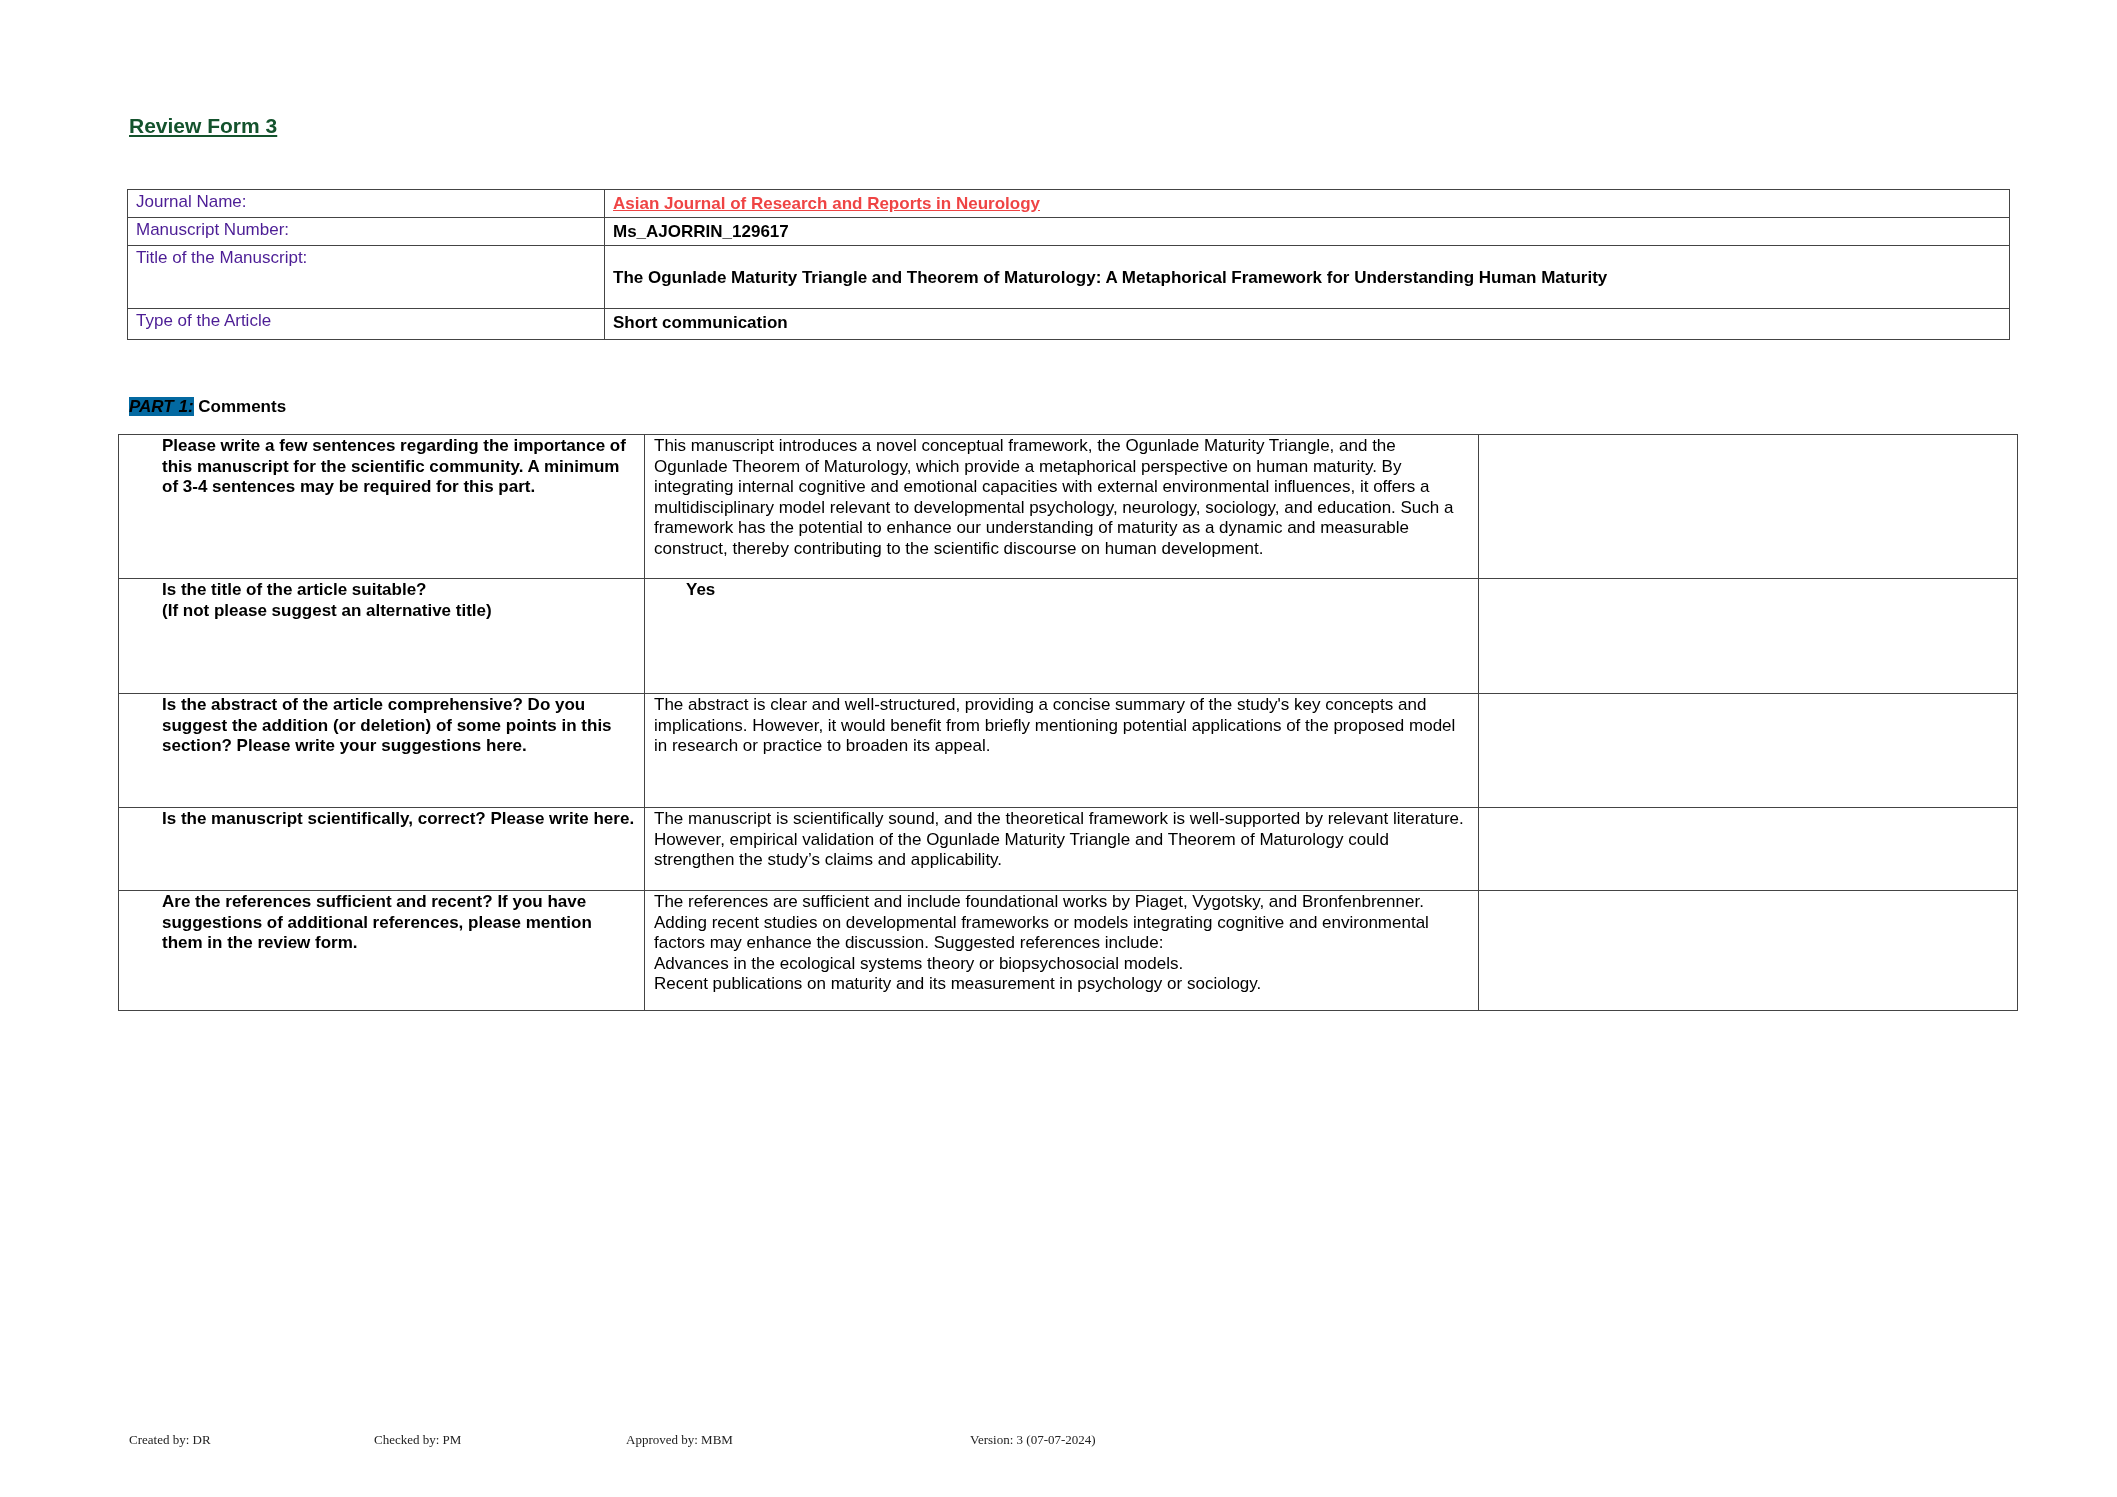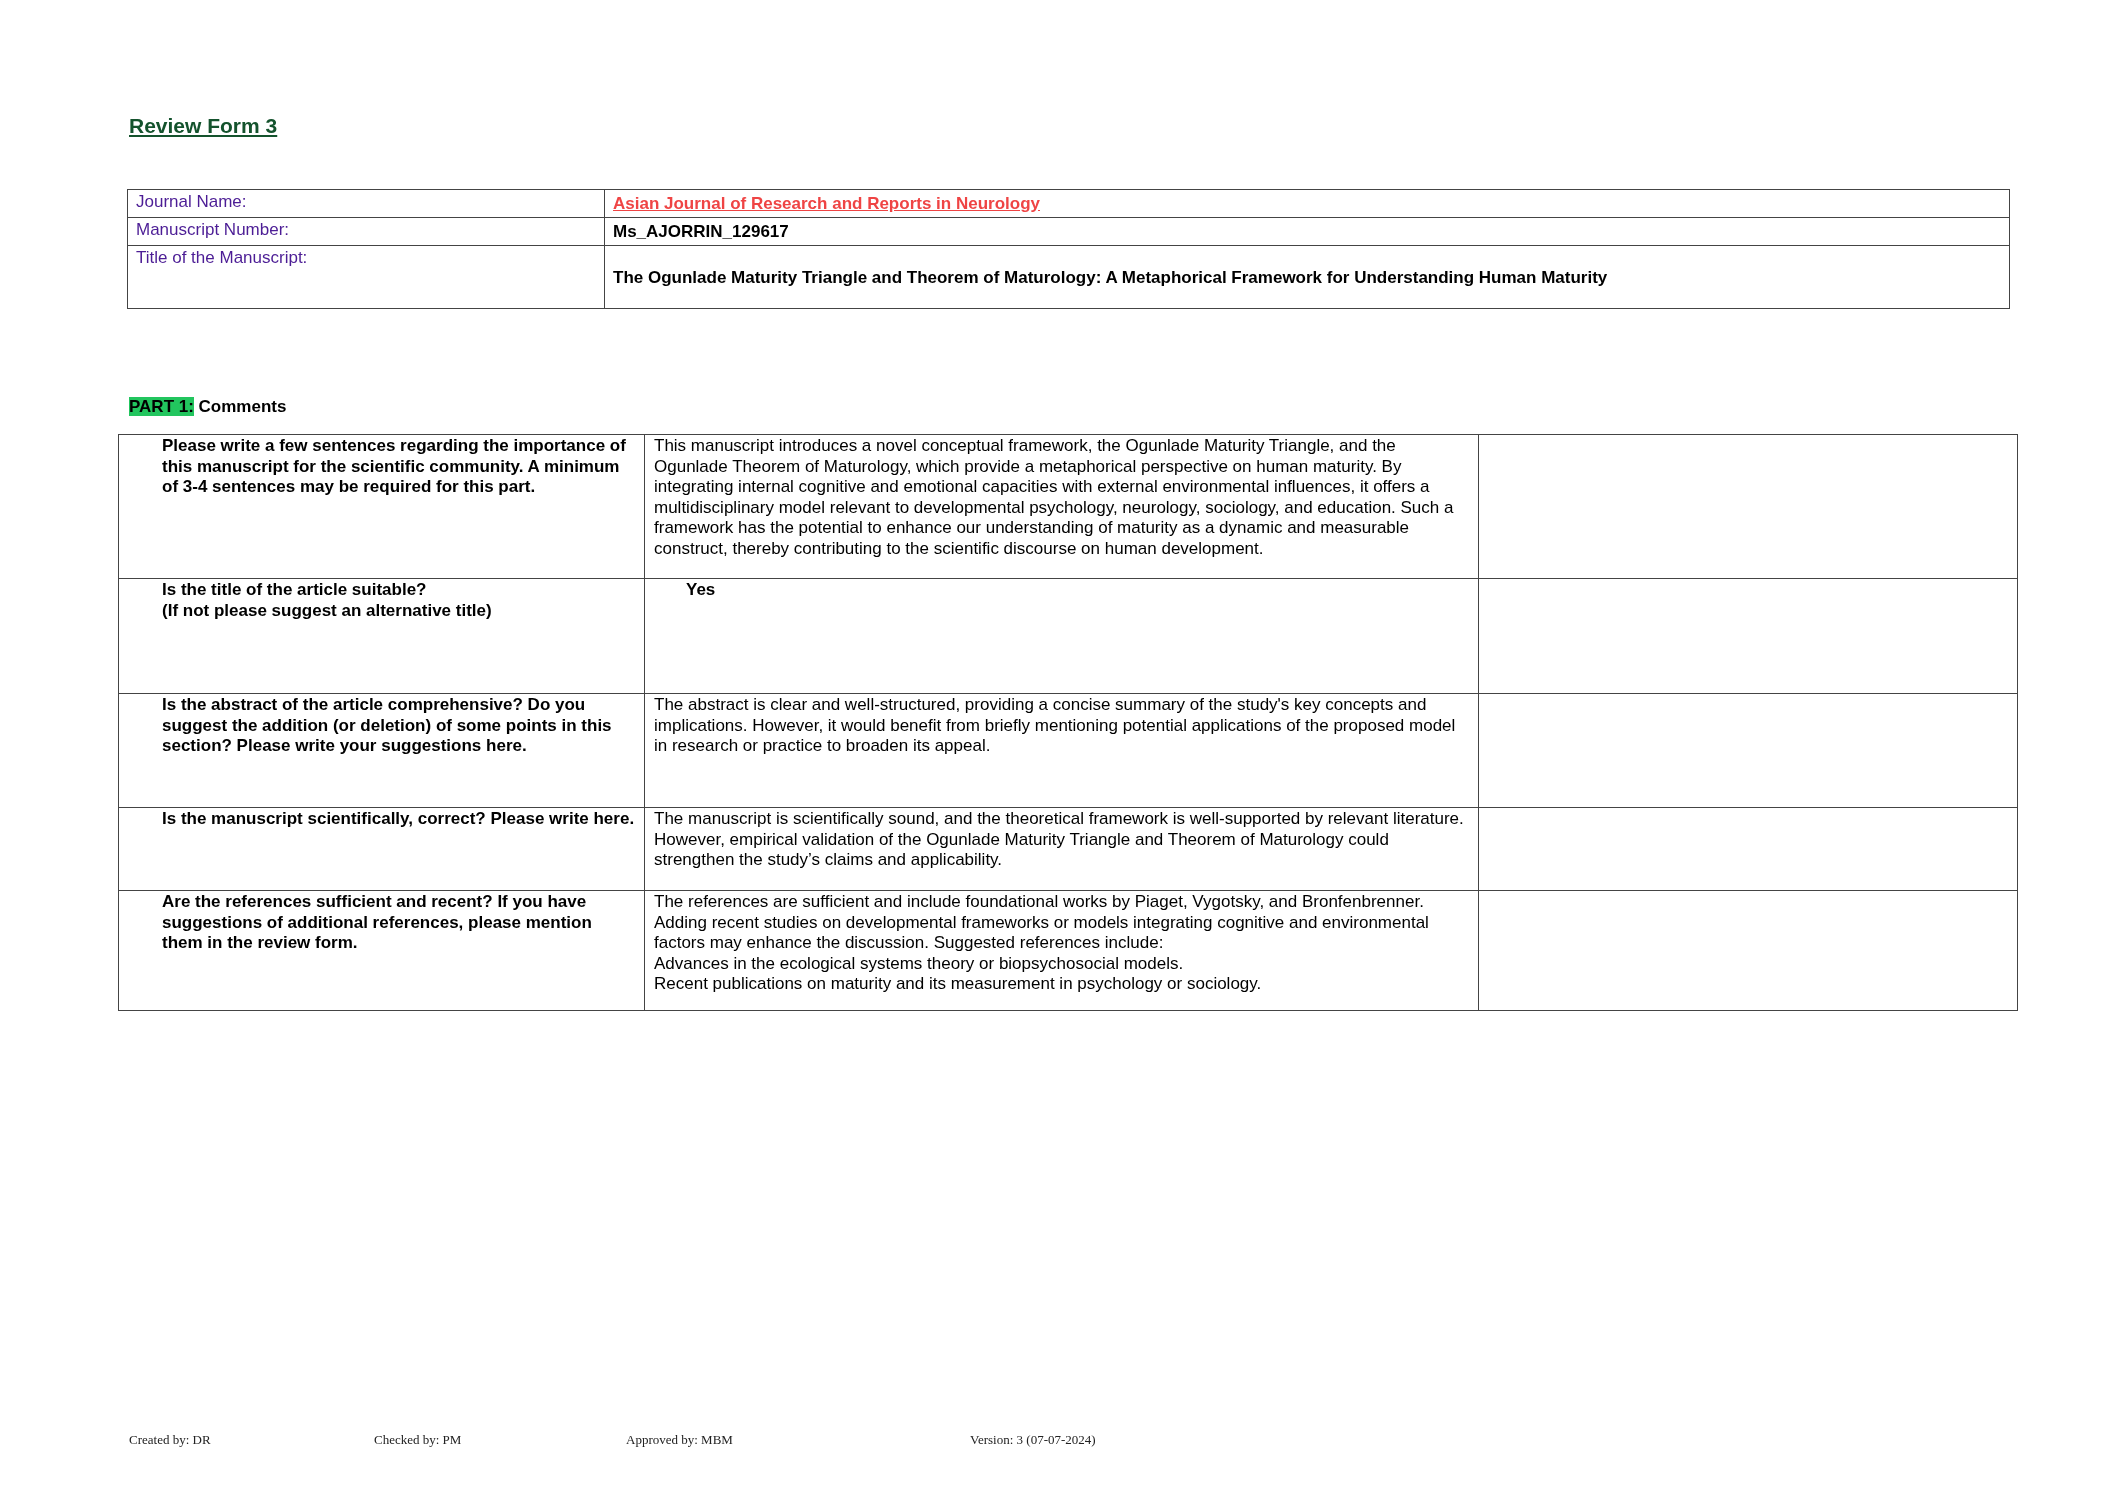--- a/index.html
+++ b/index.html
@@ -22,21 +22,21 @@
   .meta-table td.val { padding: 4px 8px 2px 8px; font-weight: bold; }
   .meta-table tr.r1 td, .meta-table tr.r2 td { height: 21px; }
   .meta-table tr.r3 td { height: 56px; }
   .meta-table tr.r3 td.val { vertical-align: middle; }
   .meta-table tr.r4 td { height: 24px; }
   .journal-link { color: #ef4444; text-decoration: underline; }
 
   .part-heading {
     position: absolute; left: 129px; top: 397px; font-size: 17px; font-weight: bold; margin: 0;
   }
-  .part-hl { background: #22c55e; }
+  .part-hl { background: #0369a1; font-style: italic; }
 
   
   .comments-table { left: 118px; top: 434px; width: 1900px; }
   .comments-table td { font-size: 17px; line-height: 20.5px; }
   .comments-table td.q { width: 474px; padding: 1px 8px 0 43px; font-weight: bold; }
   .comments-table td.c { width: 815px; padding: 1px 9px 0 9px; }
   .comments-table td.a { padding: 1px 9px 0 9px; }
   .comments-table tr.hdr td { height: 61px; }
   .comments-table tr.row1 td { height: 142px; }
   .comments-table tr.row2 td { height: 113px; }
@@ -67,20 +67,24 @@
       <a class="journal-link">Asian Journal of Research and Reports in Neurology</a>
     </td>
   </tr>
   <tr class="r2">
     <td class="lab">Manuscript Number:</td>
     <td class="val">Ms_AJORRIN_129617</td>
   </tr>
   <tr class="r3">
     <td class="lab">Title of the Manuscript:</td>
     <td class="val">The Ogunlade Maturity Triangle and Theorem of Maturology: A Metaphorical Framework for Understanding Human Maturity</td>
+  </tr>
+  <tr class="r4">
+    <td class="lab">Type of the Article</td>
+    <td class="val">Short communication</td>
   </tr>
 </tbody>
   </table>
 
 <h2 class="part-heading">
   <span class="part-hl">PART  1:</span><span> Comments</span>
 </h2>
 
 <table class="comments-table">
   <tbody>

